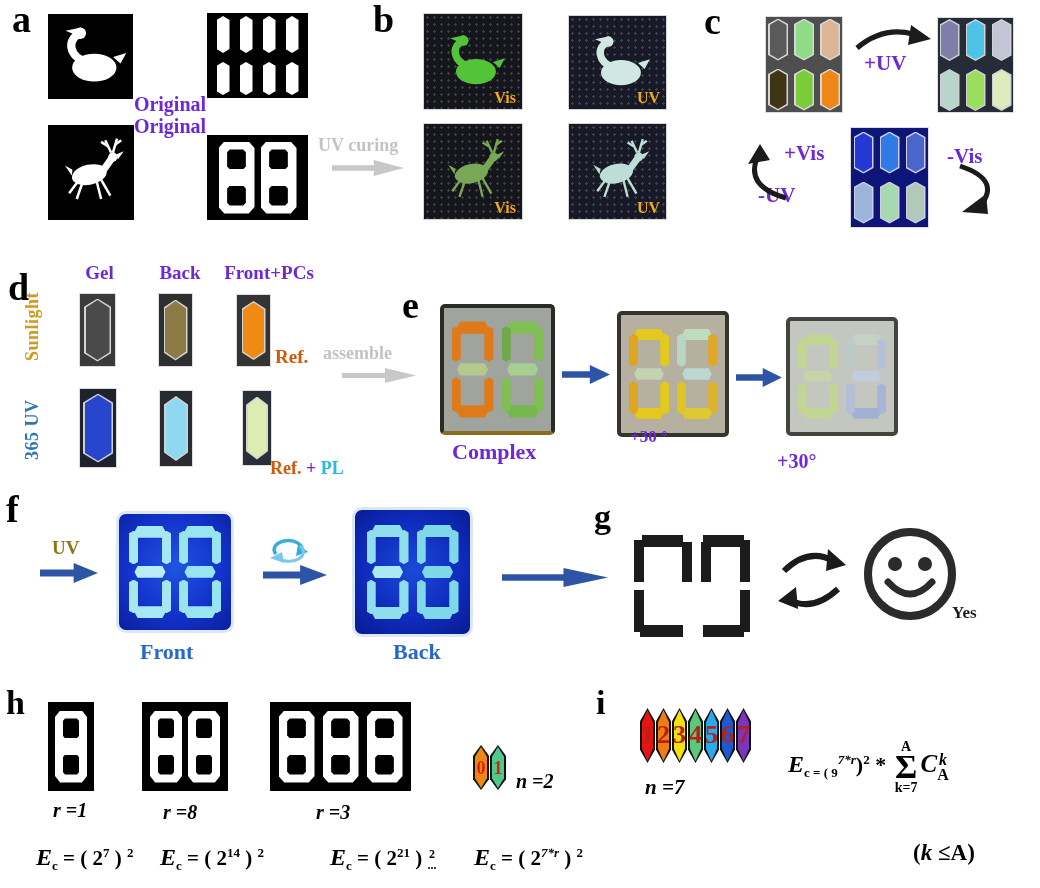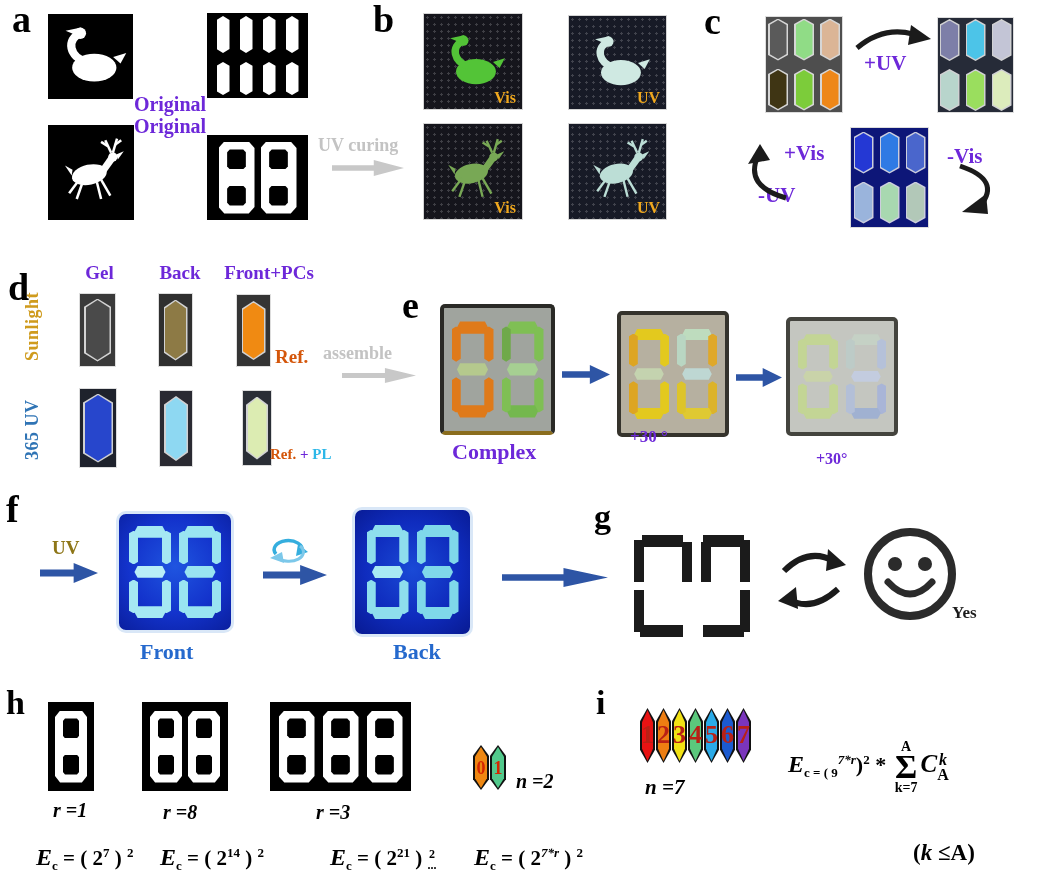--- a/index.html
+++ b/index.html
@@ -326,21 +326,21 @@
         </div>
       </div>
     </div>
   <div class="pillphoto" style="left: 242px; top: 390px; width: 30px; height: 76px; --pw: 19px; --ph: 60px; background-color: rgb(42, 46, 54);">
       <div class="pillrow">
         <div class="pill">
           <div class="pill-in" style="background: rgb(220, 236, 178);"></div>
         </div>
       </div>
     </div>
-  <div class="capt" style="left:270px;top:446px;font-size:15px">
+  <div class="capt" style="left:270px;top:459px;font-size:18px">
     <span style="color:#d4560a">Ref.</span><span class="navy"> + </span><span style="color:#2cb7e8">PL</span>
   </div>
   <div class="capt graytxt" style="left:323px;top:344px;font-size:18px">assemble</div>
   <div class="arrow-r grayA" style="left:342px;top:368px;width:74px;height:15px">
       <i></i>
     </div>
 
   <div class="pletter" style="left:402px;top:286px">e</div>
   <div class="ephoto" style="left:440px;top:304px;width:115px;height:131px;background:#a0a49e;border-bottom-color:#8a6d1e">
       <div class="ssdigit" style="width: 42px; height: 98px;">
@@ -403,21 +403,21 @@
       <div class="ssdigit" style="width: 40px; height: 86px;">
         <div class="seg seg-a" style="background: rgb(197, 209, 197);"></div>
         <div class="seg seg-b" style="background: rgb(181, 193, 217);"></div>
         <div class="seg seg-c" style="background: rgb(169, 181, 215);"></div>
         <div class="seg seg-d" style="background: rgb(160, 177, 209);"></div>
         <div class="seg seg-e" style="background: rgb(179, 191, 215);"></div>
         <div class="seg seg-f" style="background: rgb(189, 203, 199);"></div>
         <div class="seg seg-g" style="background: rgb(195, 204, 223);"></div>
       </div>
     </div>
-  <div class="capt navy" style="left:816px;top:450px;font-size:16px">+30°</div>
+  <div class="capt navy" style="left:777px;top:450px;font-size:20px">+30°</div>
 
   <div class="pletter" style="left:6px;top:490px">f</div>
   <div class="capt" style="left:52px;top:538px;font-size:19px;color:#8e7618">UV</div>
   <div class="arrow-r blue" style="left:40px;top:563px;width:58px;height:20px">
       <i></i>
     </div>
   <div class="fphoto" style="left:116px;top:511px;width:118px;height:122px;background:radial-gradient(circle at 50% 45%, #1f55e0 0%, #1333cc 55%, #0a1f9e 100%)">
       <div class="ssdigit" style="width: 42px; height: 94px;">
         <div class="seg seg-a" style="background: rgb(165, 232, 243);"></div>
         <div class="seg seg-b" style="background: rgb(165, 232, 243);"></div>

